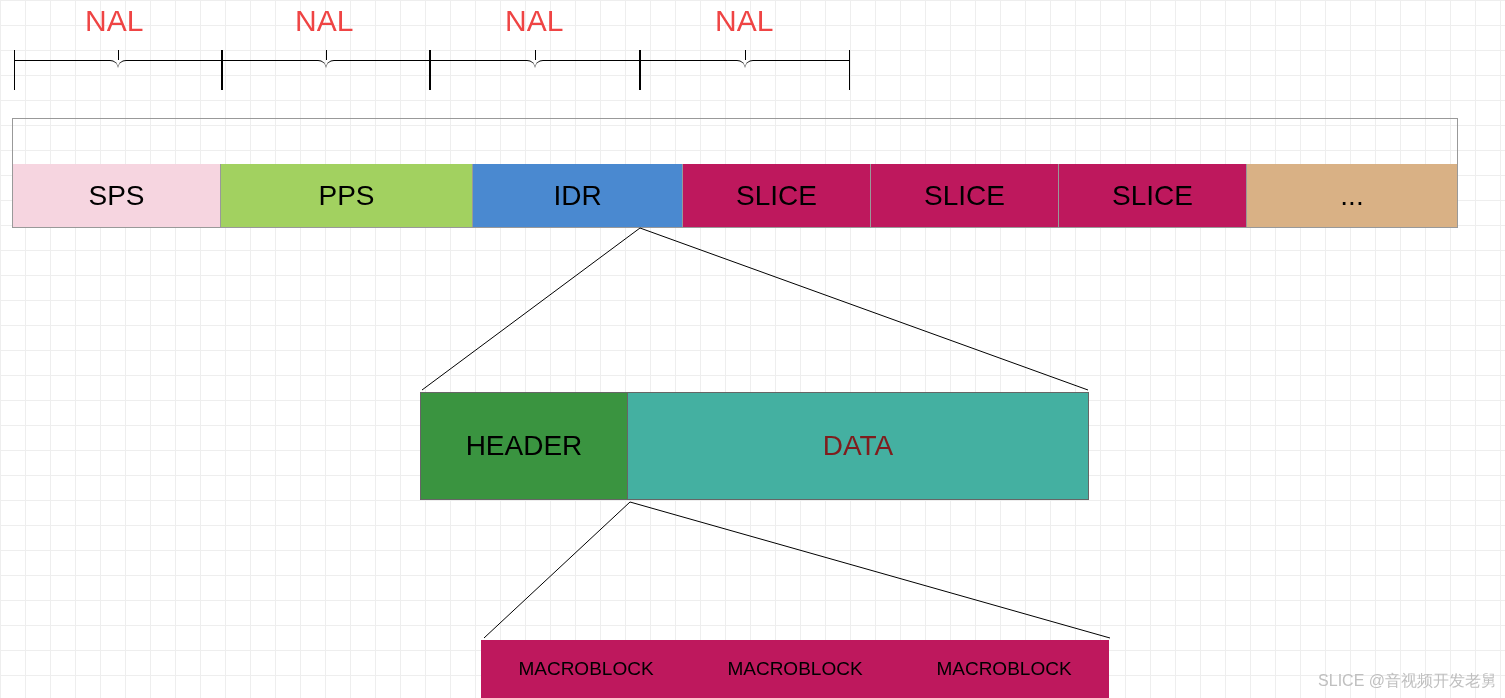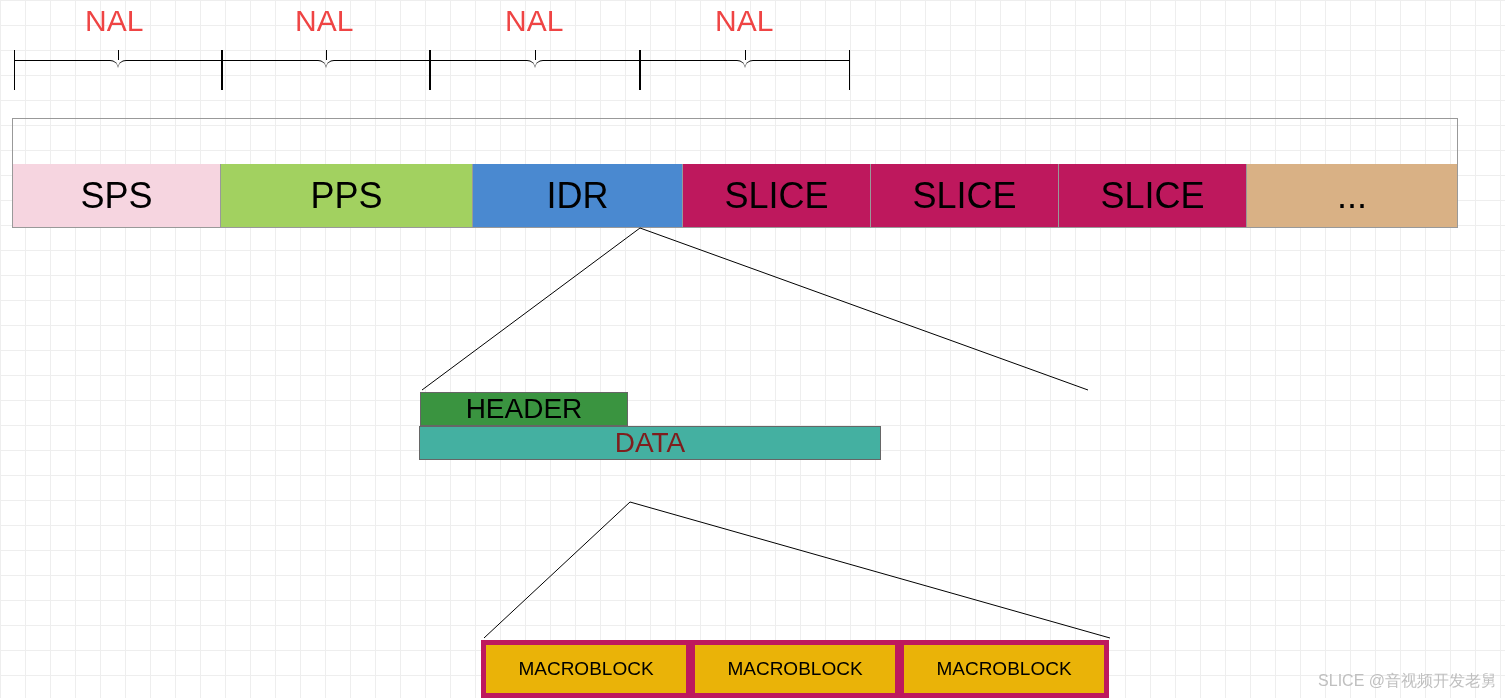--- a/index.html
+++ b/index.html
@@ -71,41 +71,40 @@
     top: 118px;
     left: 12px;
     display: flex;
     height: 108px;
     border: 1px solid #999;
   }
   .row1 .cell {
     display: flex;
     align-items: center;
     justify-content: center;
-    font-size: 36px;
+    font-size: 28px;
     border-right: 1px solid #999;
     box-sizing: border-box;
     margin-top: 45px;
   }
   .row1 .cell:last-child { border-right: none; }
 
   .sps   { width: 208px; background: #f6d5e0; }
   .pps   { width: 252px; background: #a2d160; }
   .idr   { width: 210px; background: #4a89d0; }
   .slice { width: 188px; background: #be185d; }
   .dots  { width: 210px; background: #d9b185; }
 
   
   .row2 {
     position: absolute;
     top: 392px;
     left: 420px;
     display: flex;
     height: 108px;
-    flex-direction: column;
   }
   .row2 .cell {
     display: flex;
     align-items: center;
     justify-content: center;
     font-size: 28px;
     box-sizing: border-box;
     border: 1px solid #666;
   }
   .header { width: 208px; background: #3a9440; color: #000; }
@@ -117,21 +116,21 @@
     top: 640px;
     left: 482px;
     display: flex;
     height: 58px;
   }
   .row3 .cell {
     display: flex;
     align-items: center;
     justify-content: center;
     font-size: 19px;
-    background: #eab308;
+    background: #be185d;
     border: 5px solid #be185d;
     box-sizing: border-box;
     margin-left: -1px;
   }
   .mb { width: 210px; }
   .watermark {
     position: absolute;
     right: 8px;
     bottom: 6px;
     color: #bfbfbf;

